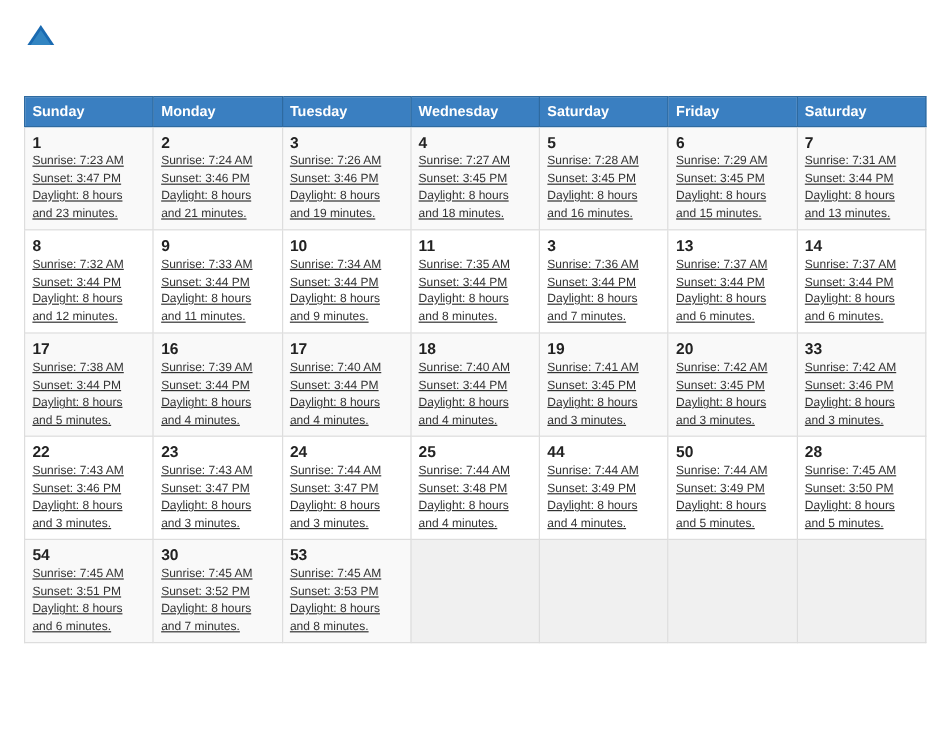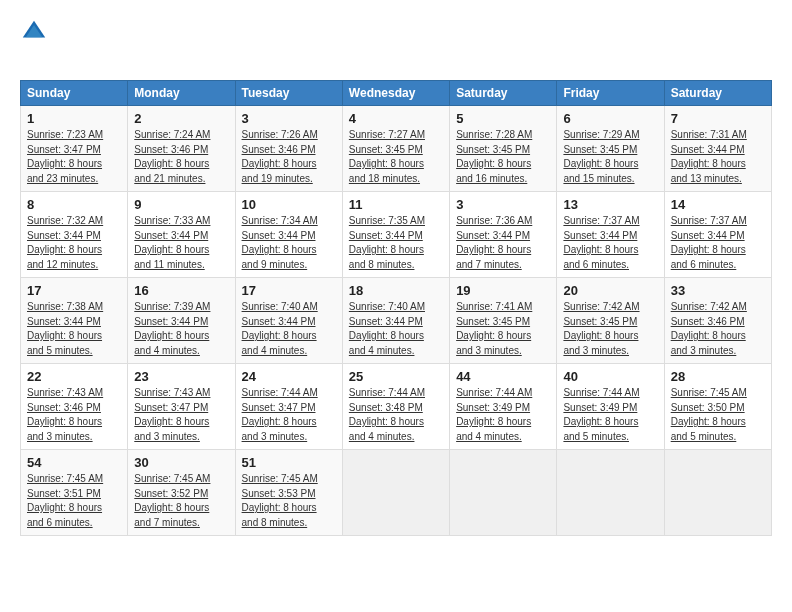--- a/index.html
+++ b/index.html
@@ -237,39 +237,39 @@
           </td>
           <td>
             <span class="day-number">25</span>
             <div class="day-info">Sunrise: 7:44 AM<br>Sunset: 3:48 PM<br>Daylight: 8 hours<br>and 4 minutes.</div>
           </td>
           <td>
             <span class="day-number">44</span>
             <div class="day-info">Sunrise: 7:44 AM<br>Sunset: 3:49 PM<br>Daylight: 8 hours<br>and 4 minutes.</div>
           </td>
           <td>
-            <span class="day-number">40</span>
+            <span class="day-number">50</span>
             <div class="day-info">Sunrise: 7:44 AM<br>Sunset: 3:49 PM<br>Daylight: 8 hours<br>and 5 minutes.</div>
           </td>
           <td>
             <span class="day-number">28</span>
             <div class="day-info">Sunrise: 7:45 AM<br>Sunset: 3:50 PM<br>Daylight: 8 hours<br>and 5 minutes.</div>
           </td>
         </tr>
         <tr>
           <td>
             <span class="day-number">54</span>
             <div class="day-info">Sunrise: 7:45 AM<br>Sunset: 3:51 PM<br>Daylight: 8 hours<br>and 6 minutes.</div>
           </td>
           <td>
             <span class="day-number">30</span>
             <div class="day-info">Sunrise: 7:45 AM<br>Sunset: 3:52 PM<br>Daylight: 8 hours<br>and 7 minutes.</div>
           </td>
           <td>
-            <span class="day-number">51</span>
+            <span class="day-number">53</span>
             <div class="day-info">Sunrise: 7:45 AM<br>Sunset: 3:53 PM<br>Daylight: 8 hours<br>and 8 minutes.</div>
           </td>
           <td class="empty-cell"></td>
           <td class="empty-cell"></td>
           <td class="empty-cell"></td>
           <td class="empty-cell"></td>
         </tr>
       </tbody>
   </table>
 

